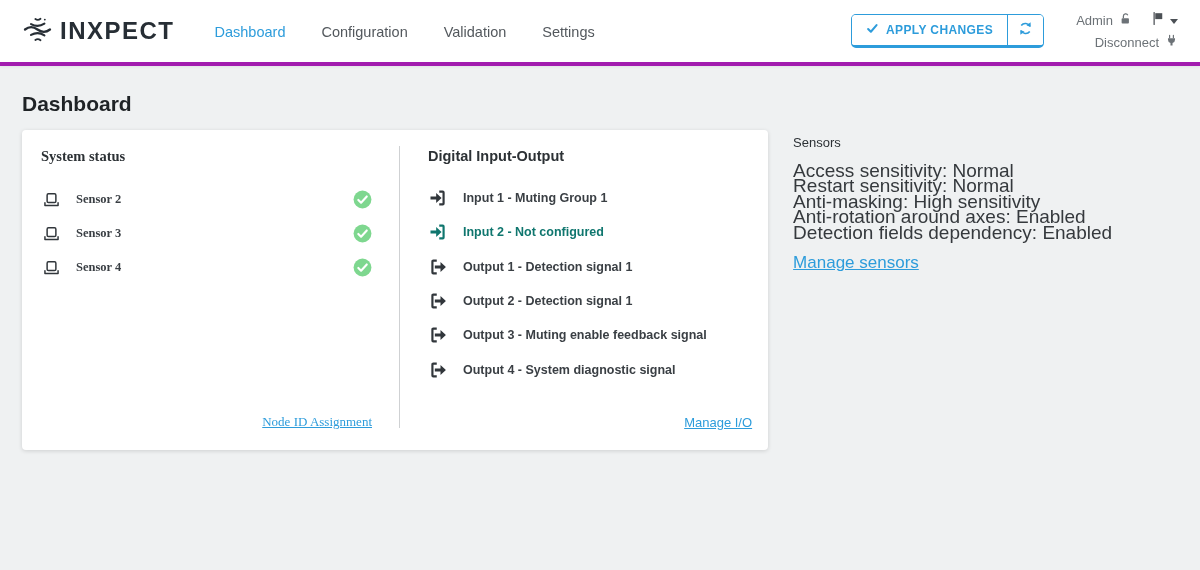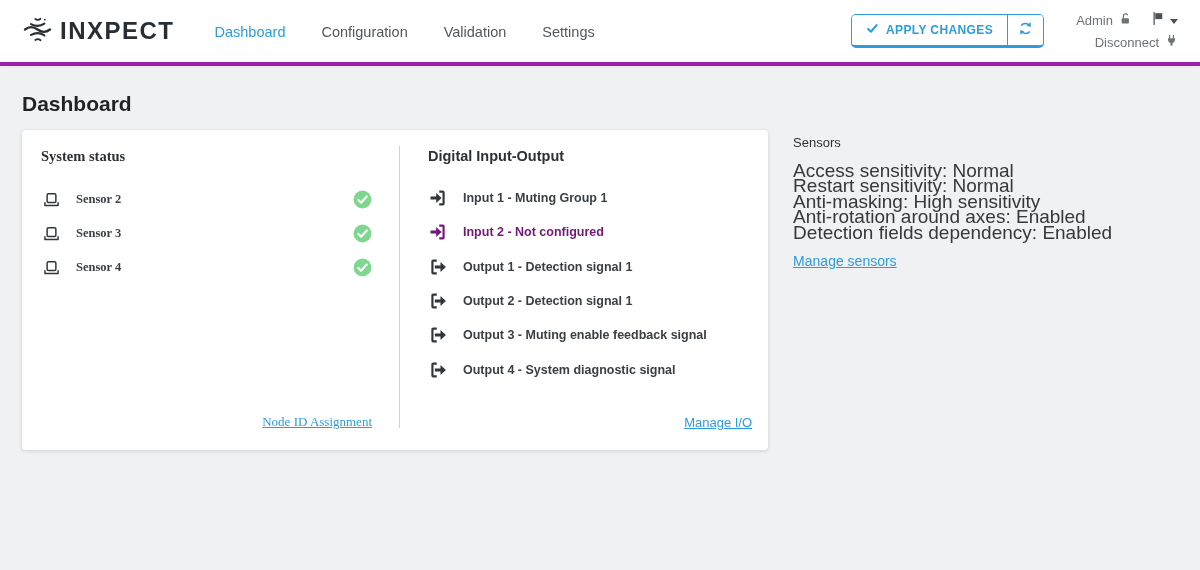--- a/index.html
+++ b/index.html
@@ -96,35 +96,35 @@
     font-size: 14.5px; font-weight: bold; color: #2c3135;
   }
   .rows { margin-top: 17px; }
   .row { height: 34.3px; display: flex; align-items: center; }
   .row .icon { width: 24px; display: flex; align-items: center; color: #31363b; }
   .row .label {
     margin-left: 11px;
     font-size: 12.5px; font-weight: bold; color: #3a3f44;
   }
   .row .check { margin-left: auto; display: flex; align-items: center; }
-  .row.muted .icon, .row.muted .label { color: #701a75; }
+  .row.muted .icon, .row.muted .label { color: #0f766e; }
 
   .card-link {
     margin-top: auto; align-self: flex-end;
     font-size: 13px; color: var(--accent);
     text-decoration: underline; cursor: pointer;
   }
 
   
   aside { margin-left: 25px; width: 390px; padding-top: 5px; }
   .aside-title { font-size: 13px; font-weight: normal; color: #2c3135; margin: 0 0 13px 0; }
   .prop-line { font-size: 19px; color: #35393d; line-height: 15.4px; }
   .aside-link {
     display: inline-block; margin-top: 13px;
-    font-size: 14px; color: var(--accent);
+    font-size: 17px; color: var(--accent);
     text-decoration: underline; cursor: pointer;
   }
 </style>
 </head>
 <body>
 
 <header>
   <div class="logo">
     <span class="logo-mark">
       <svg viewBox="0 0 36 36" width="31" height="31" fill="none" stroke="#272e35" stroke-linecap="round">

